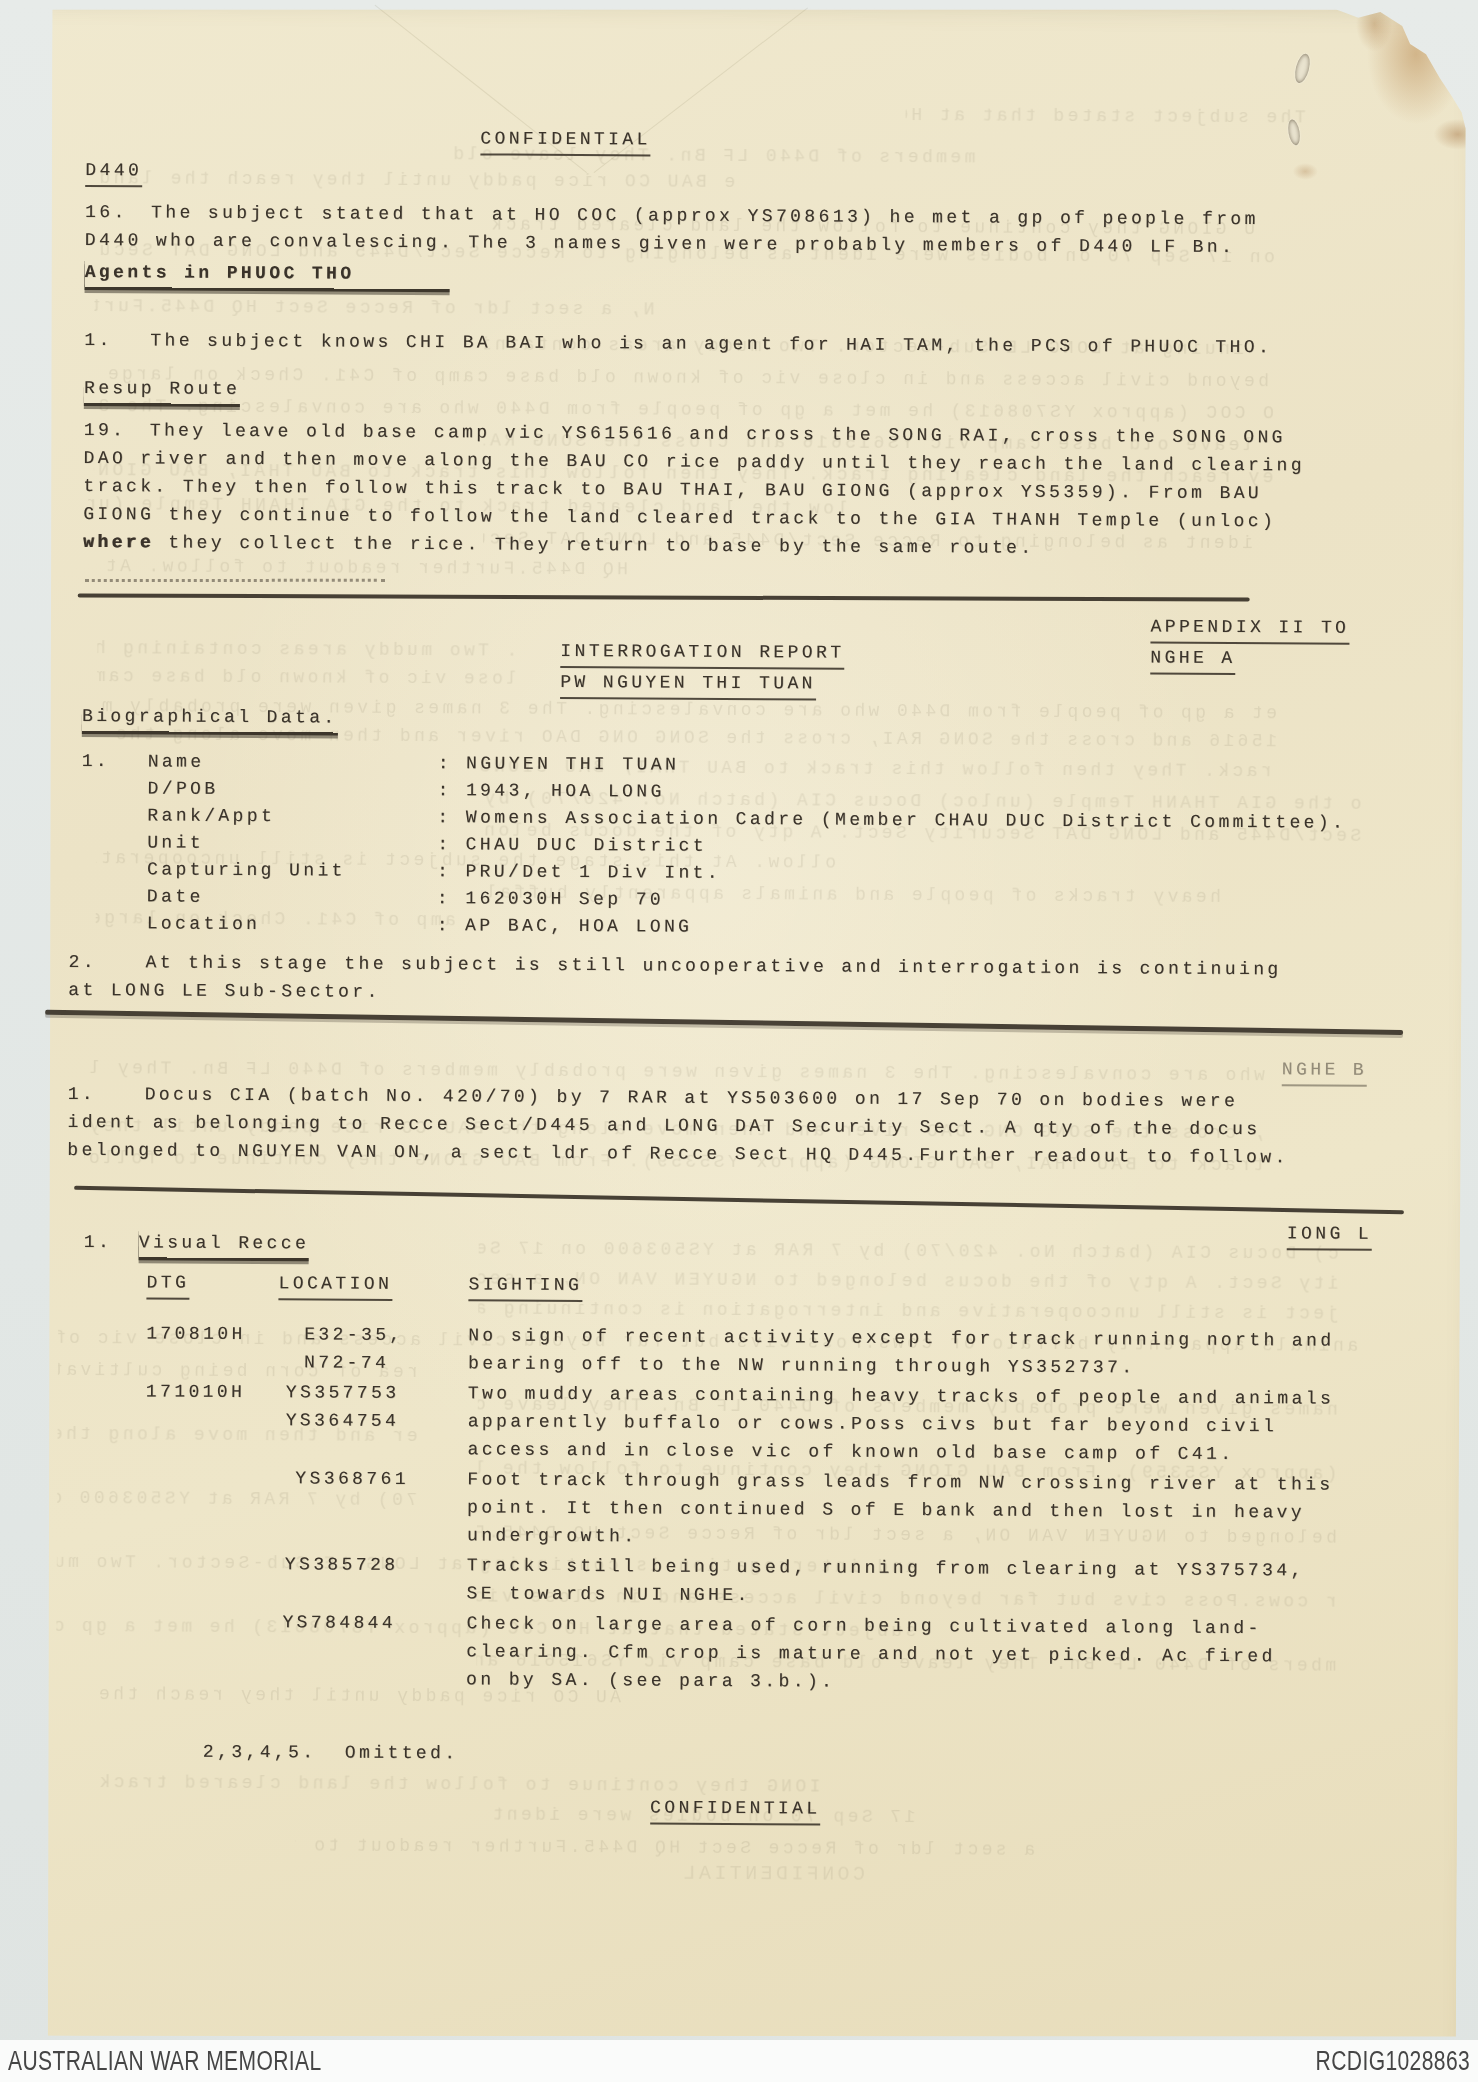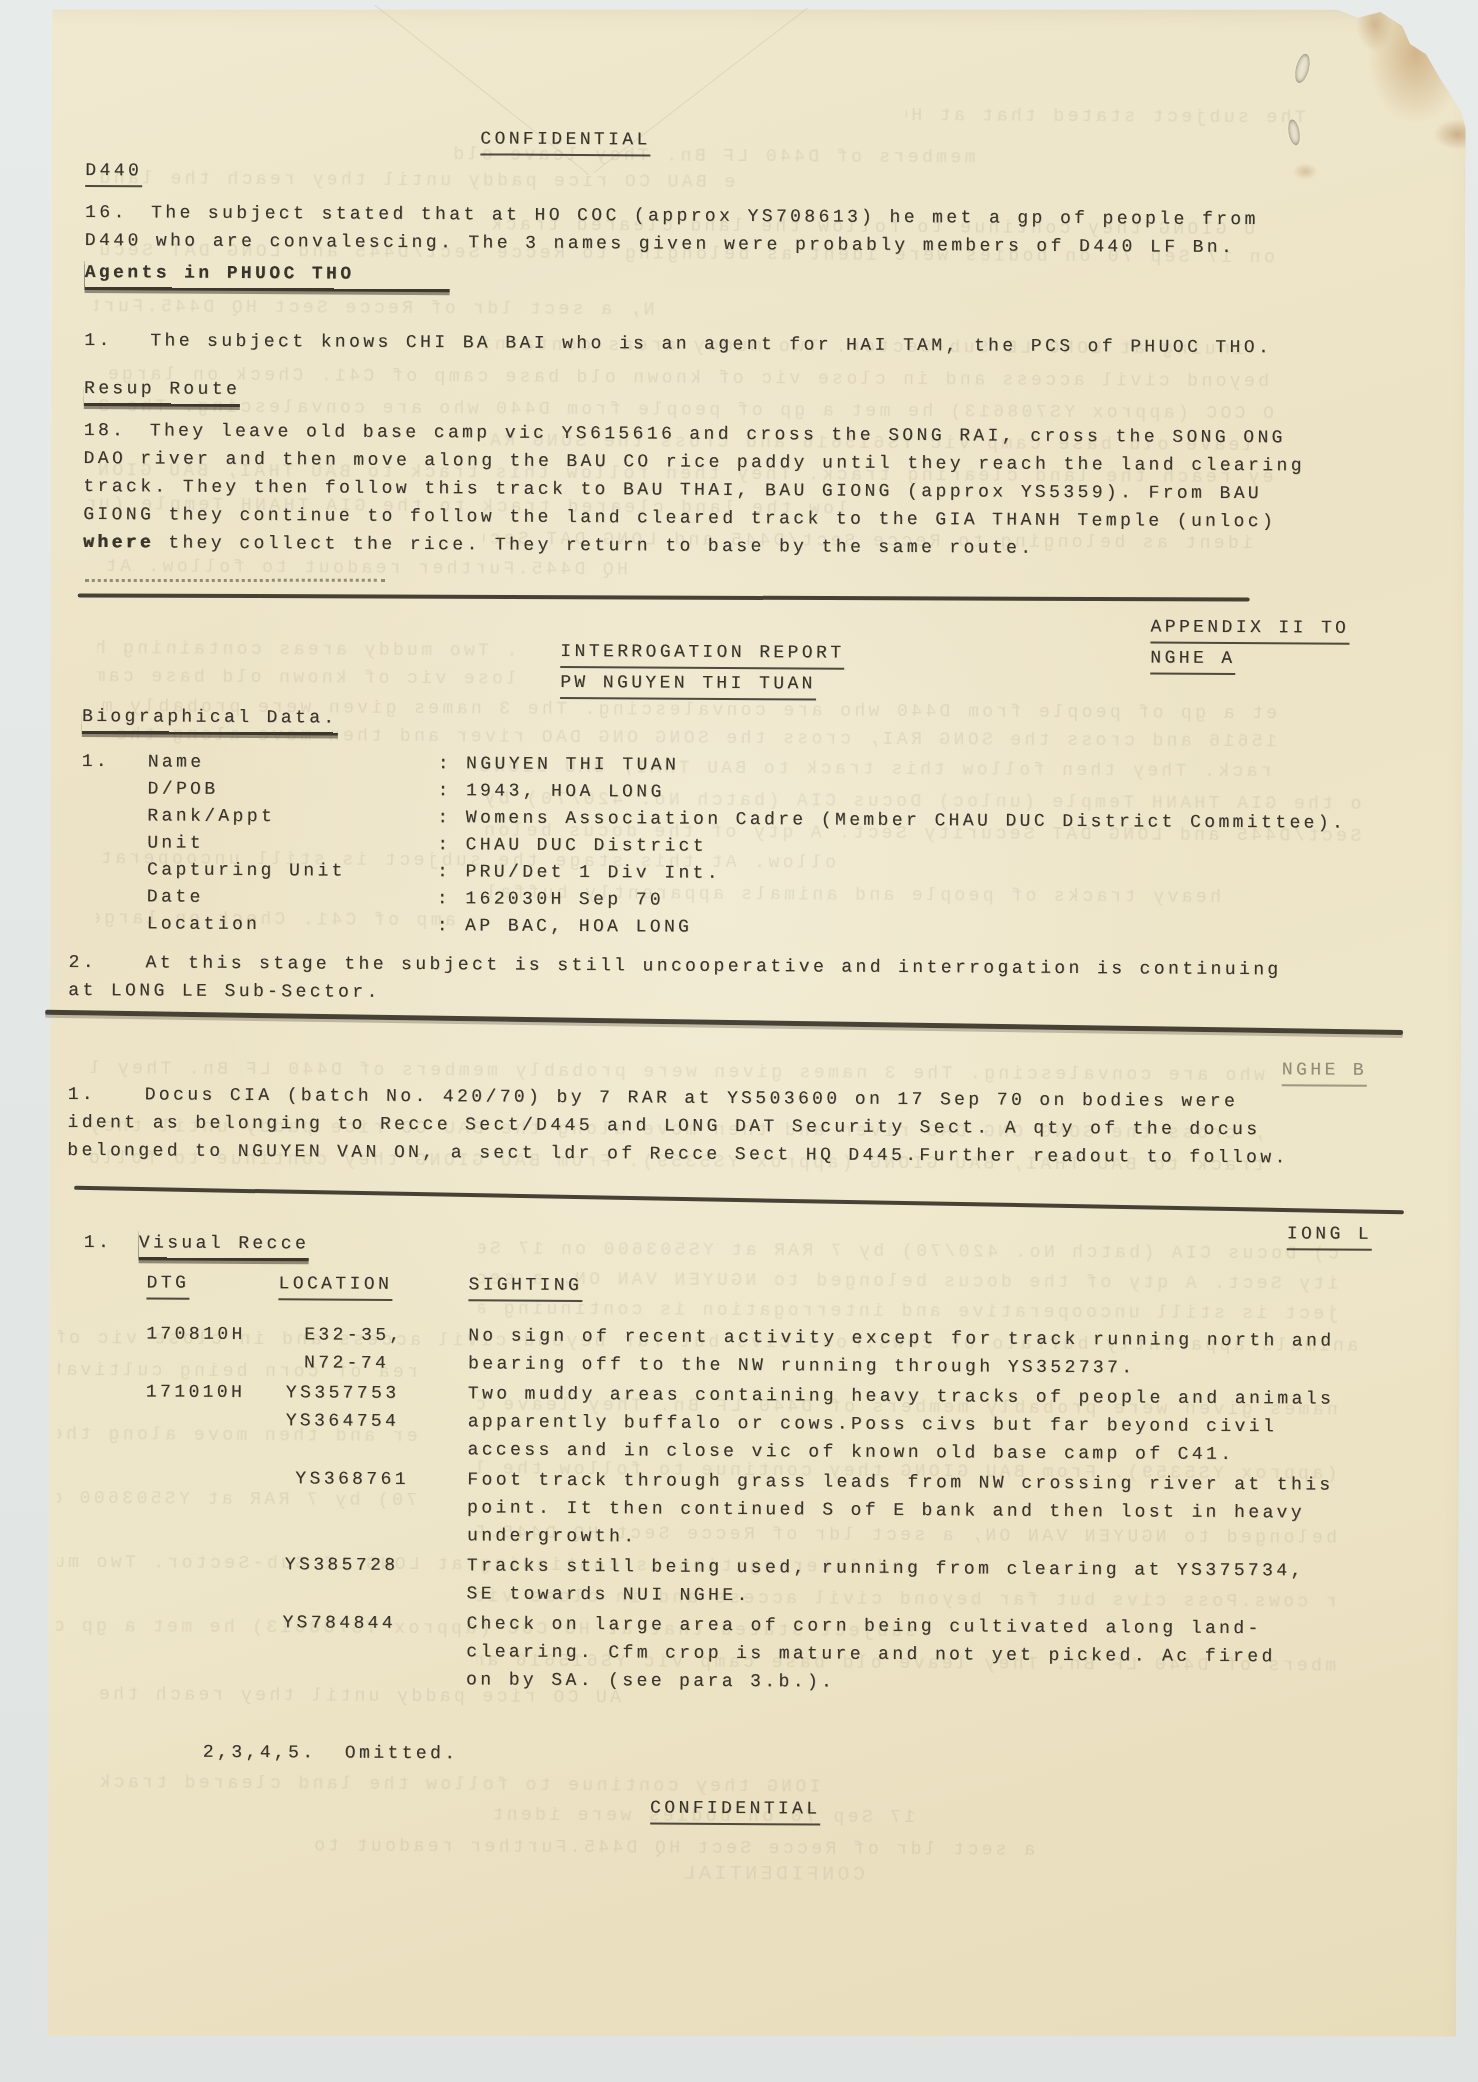--- a/index.html
+++ b/index.html
@@ -138,21 +138,21 @@
 
     <div class="typed" style="top:330px;left:80px;width:1260px;">
       <span class="pnum">1.</span><span class="ptext">The subject knows CHI BA BAI who is an agent for HAI TAM, the PCS of PHUOC THO.</span>
     </div>
 
     <div class="typed" style="top:378px;left:80px;">
       <span class="uu">Resup Route</span>
     </div>
 
     <div class="typed" style="top:420px;left:80px;width:1270px;">
-      <span class="pnum">18.</span><span class="ptext">They leave old base camp vic YS615616 and cross the SONG RAI, cross the SONG ONG
+      <span class="pnum">19.</span><span class="ptext">They leave old base camp vic YS615616 and cross the SONG RAI, cross the SONG ONG
 DAO river and then move along the BAU CO rice paddy until they reach the land clearing
 track. They then follow this track to BAU THAI, BAU GIONG (approx YS5359). From BAU
 GIONG they continue to follow the land cleared track to the GIA THANH Temple (unloc)</span>
       <div class="pline"><b class="ow">where</b><span class="ptext"> they collect the rice. They return to base by the same route.</span></div>
     </div>
 
     <div class="dotted" style="top:582px;left:82px;width:300px;transform:rotate(-.4deg);"></div>
     <div class="rule" style="top:596px;left:75px;width:1172px;height:4px;transform:rotate(-.15deg);"></div>
 
     <div class="typed" style="top:610px;left:1148px;">
@@ -283,13 +283,17 @@
       <span>2,3,4,5.  Omitted.</span>
     </div>
 
     <div class="typed center" style="top:1794px;left:560px;width:360px;">
       <span class="u">CONFIDENTIAL</span>
     </div>
 
     <div class="paper-shade"></div>
   </div>
 
+  <div class="footer">
+    <span class="footer-left">AUSTRALIAN WAR MEMORIAL</span>
+    <span class="footer-right">RCDIG1028863</span>
+  </div>
 </div>
 
 </body></html>

